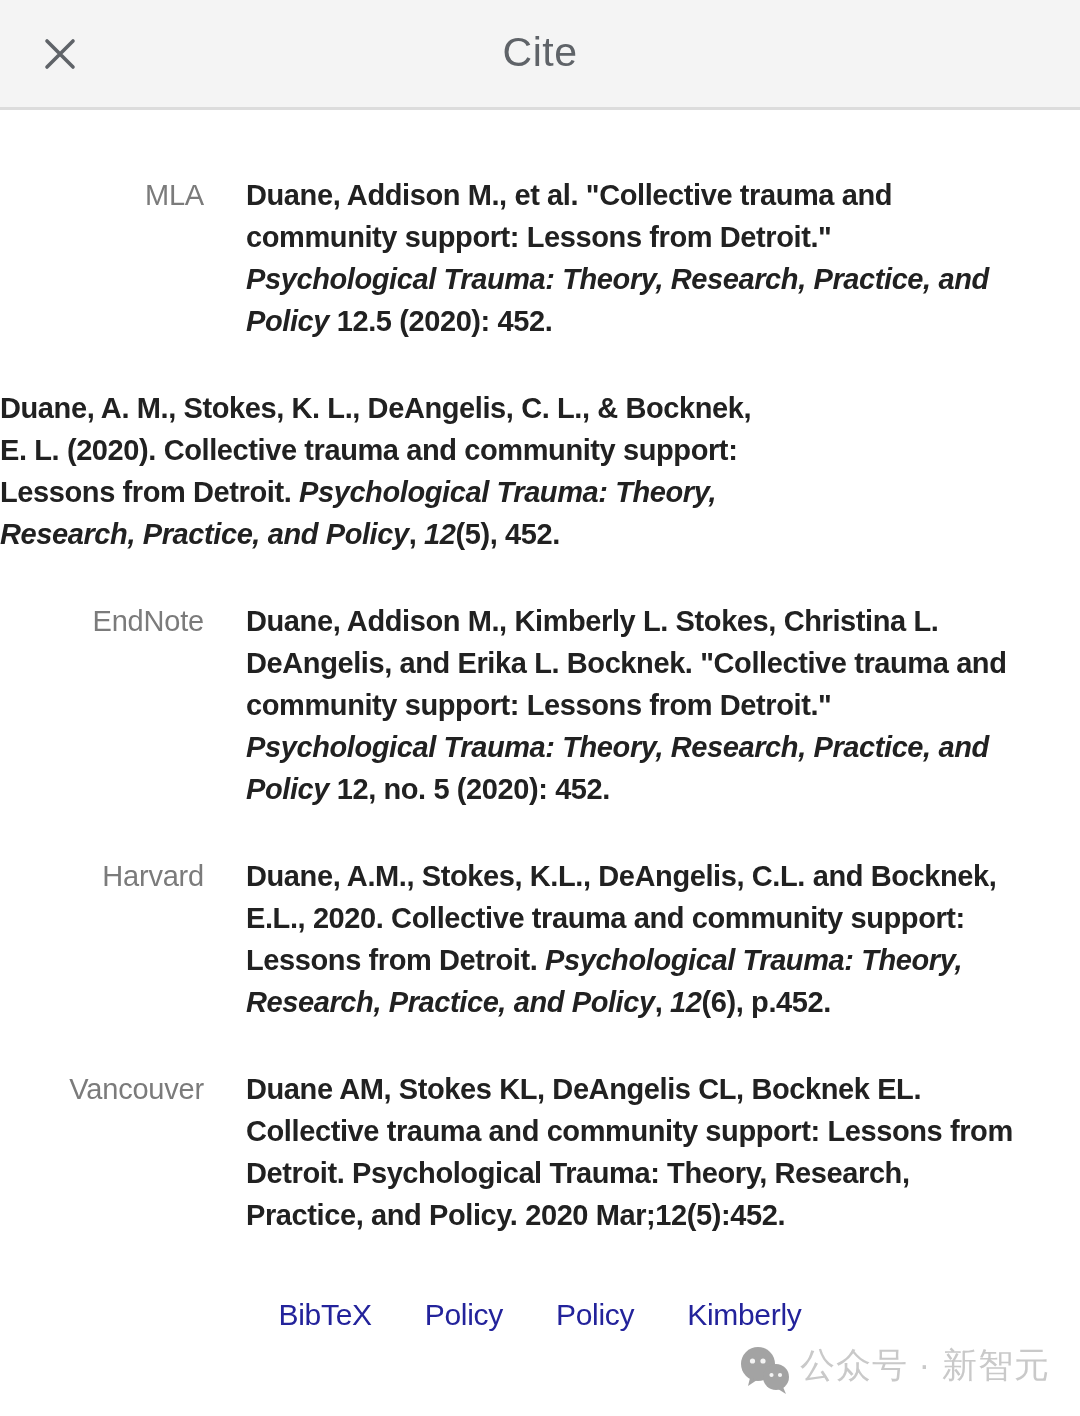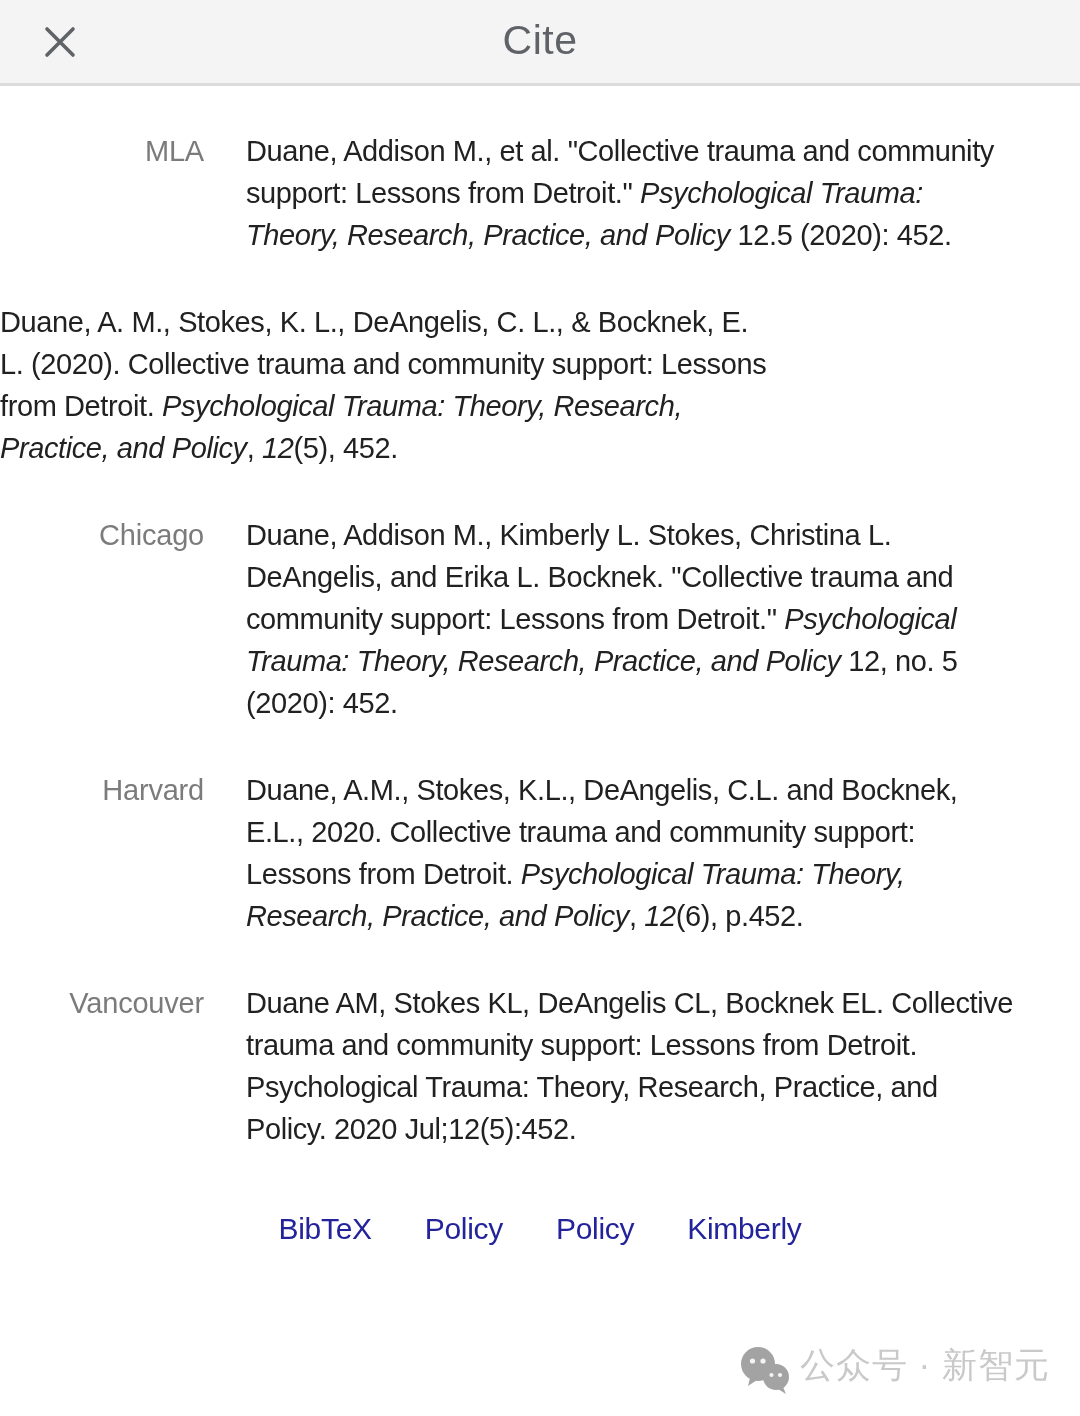--- a/index.html
+++ b/index.html
@@ -18,21 +18,21 @@
     width: 1080px;
     height: 1416px;
     background: #ffffff;
     font-family: "Liberation Sans", sans-serif;
     position: relative;
     overflow: hidden;
   }
 
   
   .dialog-header {
-    height: 86px;
+    height: 110px;
     background: var(--header-bg);
     border-bottom: 3px solid var(--header-border);
     position: relative;
   }
   .close-btn {
     position: absolute;
     left: 32px;
     top: 50%;
     transform: translateY(-50%);
     width: 56px;
@@ -53,21 +53,21 @@
     text-align: center;
     font-size: 41px;
     font-weight: 400;
     color: var(--title-gray);
     margin: 0;
     letter-spacing: 0.5px;
   }
 
   
   .citation-list {
-    padding-top: 44px;
+    padding-top: 64px;
   }
   .cite-row {
     display: flex;
     column-gap: 42px;
     margin-bottom: 45px;
   }
   .cite-row:last-child { margin-bottom: 6px; }
   .cite-label {
     flex: 0 0 204px;
     text-align: right;
@@ -75,20 +75,21 @@
     font-size: 29px;
     line-height: 42px;
     letter-spacing: -0.2px;
   }
   .cite-text {
     width: 775px;
     font-size: 29px;
     line-height: 42px;
     color: var(--text-dark);
     letter-spacing: -0.4px;
+    font-weight: bold;
   }
   .cite-text i { font-style: italic; }
 
   
   .links-row {
     display: flex;
     justify-content: center;
     column-gap: 53px;
     margin-top: 58px;
     line-height: 42px;
@@ -135,30 +136,30 @@
   <main class="citation-list">
 
   <div class="cite-row">
         <div class="cite-label">MLA</div>
         <div class="cite-text"><span>Duane, Addison M., et al. "Collective trauma and community support: Lessons from Detroit." </span><i>Psychological Trauma: Theory, Research, Practice, and Policy</i><span> 12.5 (2020): 452.</span></div>
       </div>
       <div class="cite-row">
         <div class="cite-text"><span>Duane, A. M., Stokes, K. L., DeAngelis, C. L., &amp; Bocknek, E. L. (2020). Collective trauma and community support: Lessons from Detroit. </span><i>Psychological Trauma: Theory, Research, Practice, and Policy</i><span>, </span><i>12</i><span>(5), 452.</span></div>
       </div>
       <div class="cite-row">
-        <div class="cite-label">Chicago</div>
+        <div class="cite-label">EndNote</div>
         <div class="cite-text"><span>Duane, Addison M., Kimberly L. Stokes, Christina L. DeAngelis, and Erika L. Bocknek. "Collective trauma and community support: Lessons from Detroit." </span><i>Psychological Trauma: Theory, Research, Practice, and Policy</i><span> 12, no. 5 (2020): 452.</span></div>
       </div>
       <div class="cite-row">
         <div class="cite-label">Harvard</div>
         <div class="cite-text"><span>Duane, A.M., Stokes, K.L., DeAngelis, C.L. and Bocknek, E.L., 2020. Collective trauma and community support: Lessons from Detroit. </span><i>Psychological Trauma: Theory, Research, Practice, and Policy</i><span>, </span><i>12</i><span>(6), p.452.</span></div>
       </div>
       <div class="cite-row">
         <div class="cite-label">Vancouver</div>
-        <div class="cite-text"><span>Duane AM, Stokes KL, DeAngelis CL, Bocknek EL. Collective trauma and community support: Lessons from Detroit. Psychological Trauma: Theory, Research, Practice, and Policy. 2020 Jul;12(5):452.</span></div>
+        <div class="cite-text"><span>Duane AM, Stokes KL, DeAngelis CL, Bocknek EL. Collective trauma and community support: Lessons from Detroit. Psychological Trauma: Theory, Research, Practice, and Policy. 2020 Mar;12(5):452.</span></div>
       </div>
     </main>
 
   <nav class="links-row">
 
   <a href="#" class="export-link">BibTeX</a>
       <a href="#" class="export-link">Policy</a>
       <a href="#" class="export-link">Policy</a>
       <a href="#" class="export-link">Kimberly</a>
     </nav>

